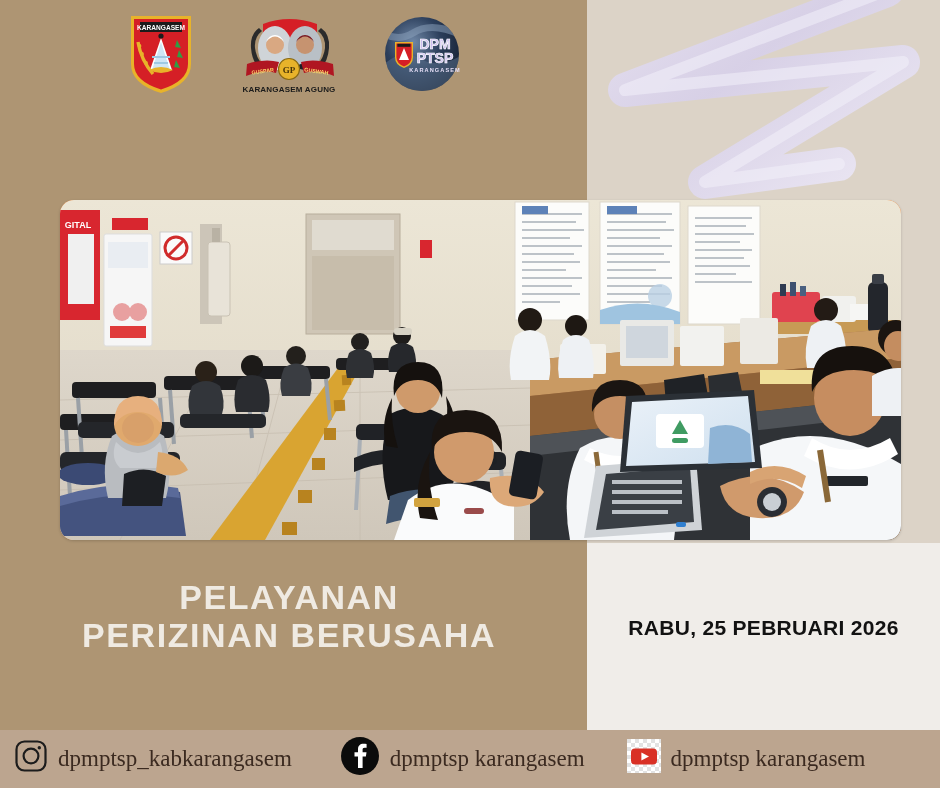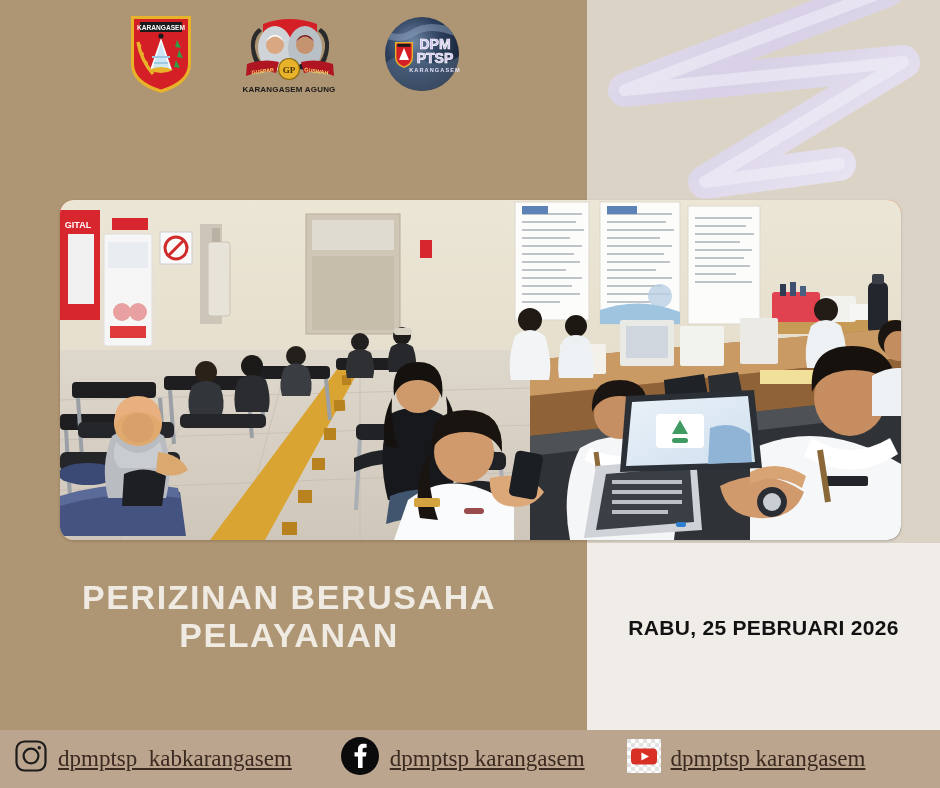--- a/index.html
+++ b/index.html
@@ -75,21 +75,21 @@
   }
 
   
   .socials{
     position:absolute; left:0; top:730px; width:940px; height:58px;
     display:flex; align-items:center;
   }
   .social{
     display:flex; align-items:center; gap:10px;
     font-family:"Liberation Serif", serif;
-    font-size:23px; color:#3b2a20; white-space:nowrap;text-decoration:underline;
+    font-size:23px; color:#3b2a20; white-space:nowrap;
   }
   .s-ig{ margin-left:14px; }
   .s-fb{ margin-left:48px; }
   .s-yt{ margin-left:42px; }
   .ico{ display:block; flex:0 0 auto; }
 </style>
 </head>
 <body>
 
 <div id="poster">
@@ -498,22 +498,22 @@
         <rect x="612" y="238" width="16" height="5" rx="2.5" fill="#3f9b62"></rect>
         <path d="M650 228 q22 -8 40 6 l2 28 l-44 2 Z" fill="#8fb4d6"></path>
         <rect x="616" y="322" width="10" height="5" rx="2" fill="#2f7fd0"></rect>
       </g>
 
       <rect x="0" y="0" width="841" height="340" fill="none"></rect>
     </svg>
   </div>
 
   <div class="headline">
+    <div>PELAYANAN</div>
     <div>PERIZINAN BERUSAHA</div>
-    <div>PELAYANAN</div>
   </div>
 
   <div class="date-text">RABU, 25 PEBRUARI 2026</div>
 
   <div class="socials">
 
     <div class="social s-ig">
       <span class="ico">
         <svg width="34" height="34" viewBox="0 0 34 34" xmlns="http://www.w3.org/2000/svg">
           <rect x="2.5" y="2.5" width="29" height="29" rx="8" fill="none" stroke="#1c1c1c" stroke-width="2.2"></rect>

